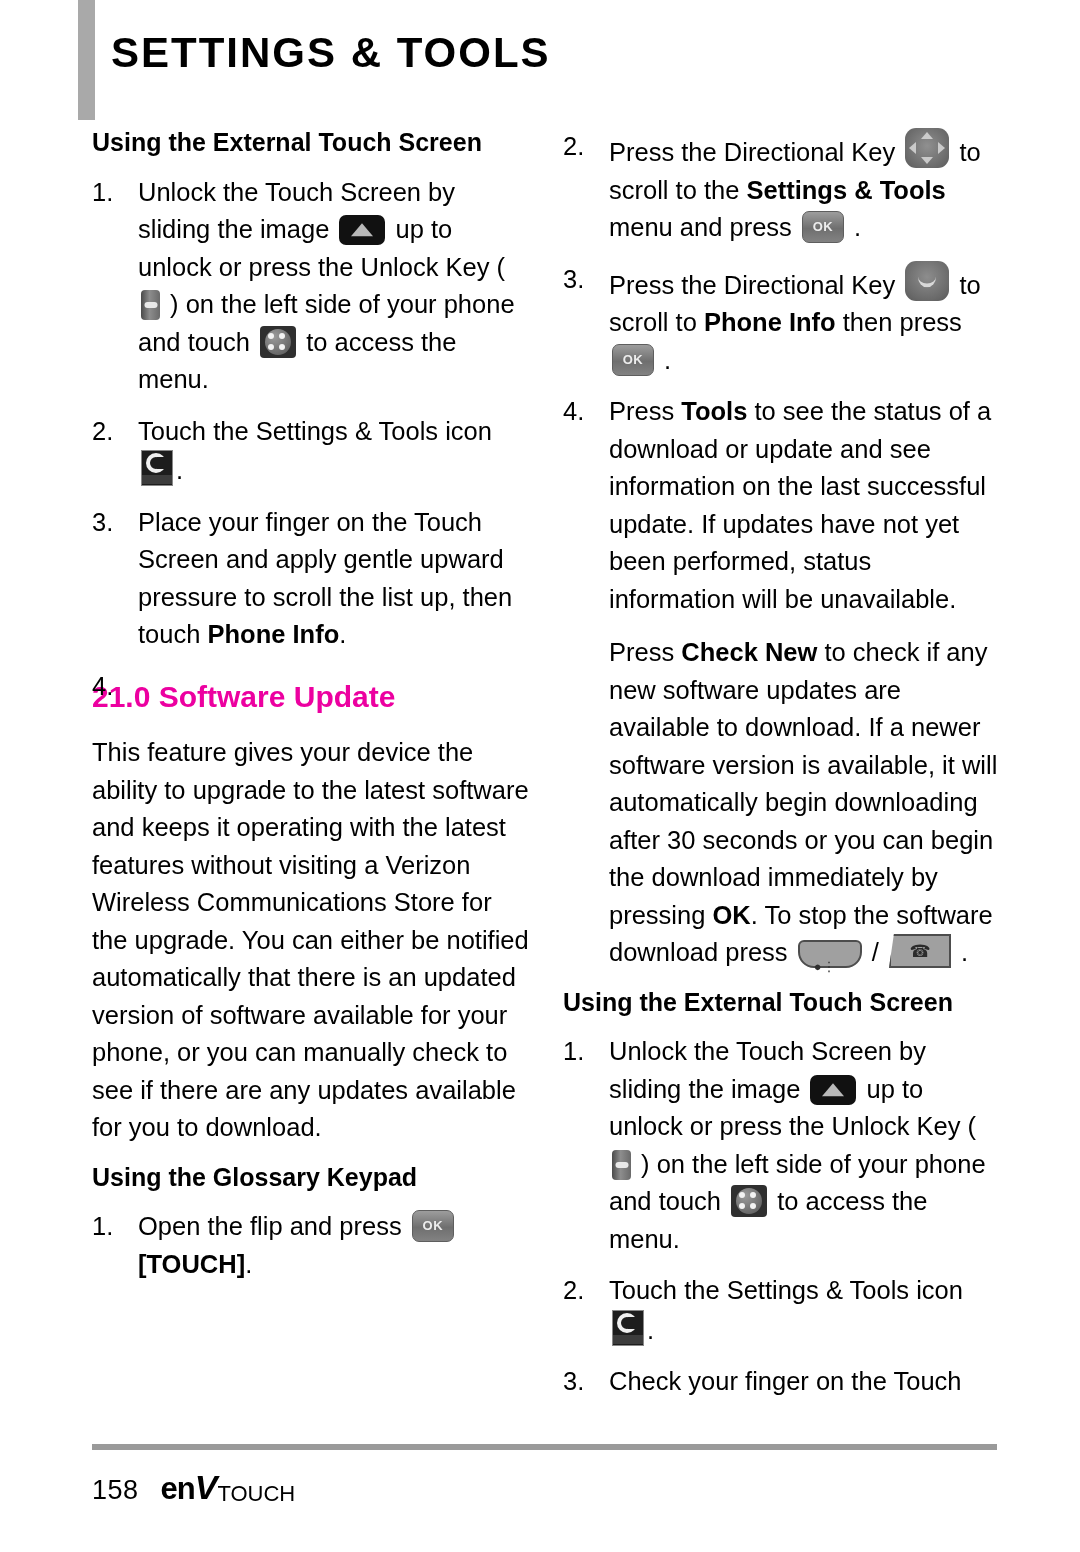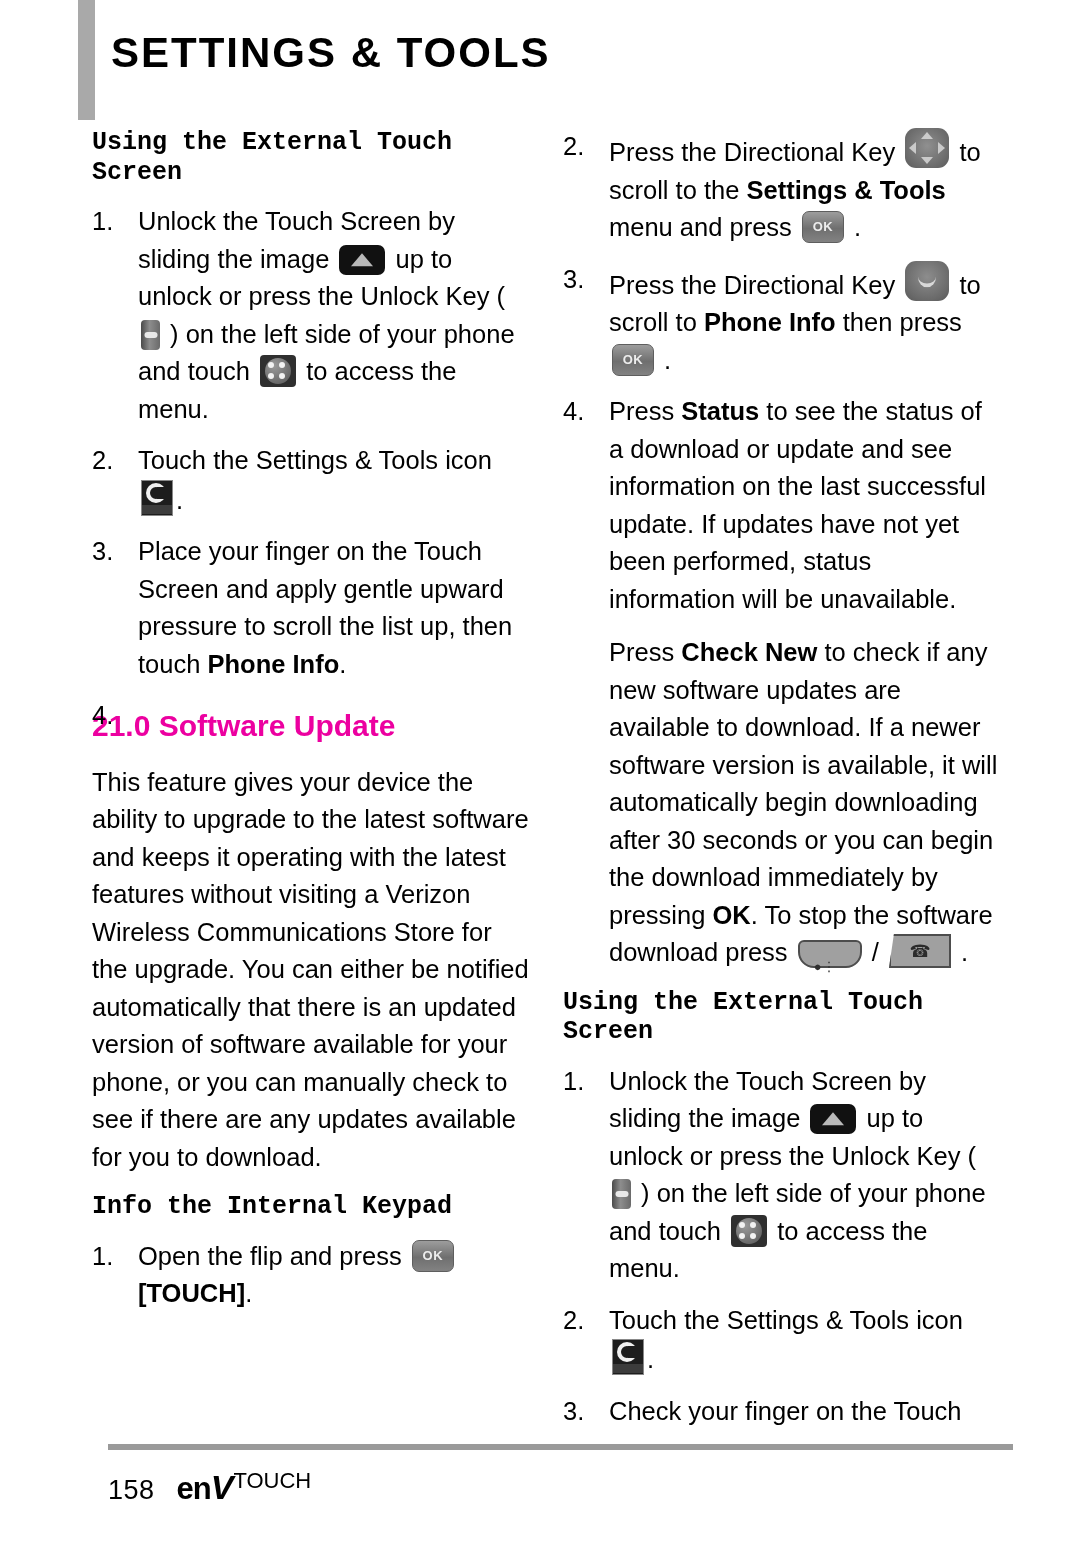--- a/index.html
+++ b/index.html
@@ -58,21 +58,21 @@
   }
   .col-left  { left: 92px; }
   .col-right { left: 563px; }
 
   
   .sub-head {
     font-size: 25px;
     font-weight: bold;
     line-height: 1.18;
     margin: 0 0 16px 0;
-    font-family: Liberation Mono, monospace;
+    font-family: Liberation Sans, sans-serif;
   }
   .section-head {
     font-size: 30px;
     font-weight: bold;
     color: #ec00a0;
     margin: 26px 0 20px 0;
     line-height: 1.15;
   }
 
   .para {
@@ -310,41 +310,40 @@
     color: #2b2b2b;
     line-height: 1;
   }
 
   
   .footer {
     position: absolute;
     left: 92px;
     top: 1444px;
     width: 905px;
-    margin-left: 16px;
   }
   .footer-rule {
     width: 100%;
     height: 6px;
     background: #9a9a9a;
   }
   .footer-row {
     margin-top: 18px;
     display: flex;
     align-items: baseline;
     gap: 22px;
   }
   .page-num {
     font-size: 27px;
     font-family: "Liberation Sans", sans-serif;
     letter-spacing: 0.5px;
   }
   .brand {
     display: inline-flex;
-    align-items: flex-start;
+    align-items: flex-end;
     font-family: "Liberation Sans", sans-serif;
   }
   .brand .env {
     font-size: 31px;
     font-weight: bold;
     letter-spacing: -1px;
   }
   .brand .env .vee {
     font-size: 34px;
     font-style: italic;
@@ -374,36 +373,36 @@
         <li><span class="num">1.</span><span>Unlock the Touch Screen by sliding the image <span class="ico ico-slideup"></span> up to unlock or press the Unlock Key ( <span class="ico ico-unlockkey"></span> ) on the left side of your phone and touch <span class="ico ico-menudots"><span class="disc"></span><span class="d d1"></span><span class="d d2"></span><span class="d d3"></span><span class="d d4"></span></span> to access the menu.</span></li>
         <li><span class="num">2.</span><span>Touch the Settings &amp; Tools icon <span class="ico ico-settings"><span class="gear"></span><span class="bite"></span><span class="lbl"></span></span>.</span></li>
         <li><span class="num">3.</span><span>Place your finger on the Touch Screen and apply gentle upward pressure to scroll the list up, then touch <b>Phone Info</b>.</span></li>
         <li><span class="num">4.</span></li>
       </ol>
 
     <div class="section-head">21.0 Software Update</div>
 
     <p class="para">This feature gives your device the ability to upgrade to the latest software and keeps it operating with the latest features without visiting a Verizon Wireless Communications Store for the upgrade. You can either be notified automatically that there is an updated version of software available for your phone, or you can manually check to see if there are any updates available for you to download.</p>
 
-    <div class="sub-head">Info the Internal Keypad</div>
+    <div class="sub-head">Using the Glossary Keypad</div>
 
     <ol class="steps" id="steps-int-left">
         <li><span class="num">1.</span><span>Open the flip and press <span class="ico ico-ok"></span> <b>[TOUCH]</b>.</span></li>
       </ol>
   </div>
 
   <div class="col col-right">
 
     <ol class="steps" id="steps-int-right">
         <li><span class="num">2.</span><span>Press the Directional Key <span class="ico ico-dpad"><i class="up"></i><i class="down"></i><i class="left"></i><i class="right"></i></span> to scroll to the <b>Settings &amp; Tools</b> menu and press <span class="ico ico-ok"></span> .</span></li>
         <li><span class="num">3.</span><span>Press the Directional Key <span class="ico ico-dpad-down"></span> to scroll to <b>Phone Info</b> then press <span class="ico ico-ok"></span> .</span></li>
         <li><span class="num">4.</span></li>
       </ol>
 
-    <p class="para noindent" id="para-status">Press <b>Status</b> to see the status of a download or update and see information on the last successful update. If updates have not yet been performed, status information will be unavailable.</p>
+    <p class="para noindent" id="para-status">Press <b>Tools</b> to see the status of a download or update and see information on the last successful update. If updates have not yet been performed, status information will be unavailable.</p>
 
     <p class="para noindent" id="para-checknew">Press <b>Check New</b> to check if any new software updates are available to download. If a newer software version is available, it will automatically begin downloading after 30 seconds or you can begin the download immediately by pressing <b>OK</b>. To stop the software download press <span class="ico ico-clearkey"><span class="g">●⋮</span></span> / <span class="ico ico-endkey"><span class="h">☎</span></span> .</p>
 
     <div class="sub-head">Using the External Touch Screen</div>
 
     <ol class="steps" id="steps-ext-right">
         <li><span class="num">1.</span><span>Unlock the Touch Screen by sliding the image <span class="ico ico-slideup"></span> up to unlock or press the Unlock Key ( <span class="ico ico-unlockkey"></span> ) on the left side of your phone and touch <span class="ico ico-menudots"><span class="disc"></span><span class="d d1"></span><span class="d d2"></span><span class="d d3"></span><span class="d d4"></span></span> to access the menu.</span></li>
         <li><span class="num">2.</span><span>Touch the Settings &amp; Tools icon <span class="ico ico-settings"><span class="gear"></span><span class="bite"></span><span class="lbl"></span></span>.</span></li>
         <li><span class="num">3.</span><span>Check your finger on the Touch</span></li>
       </ol>

